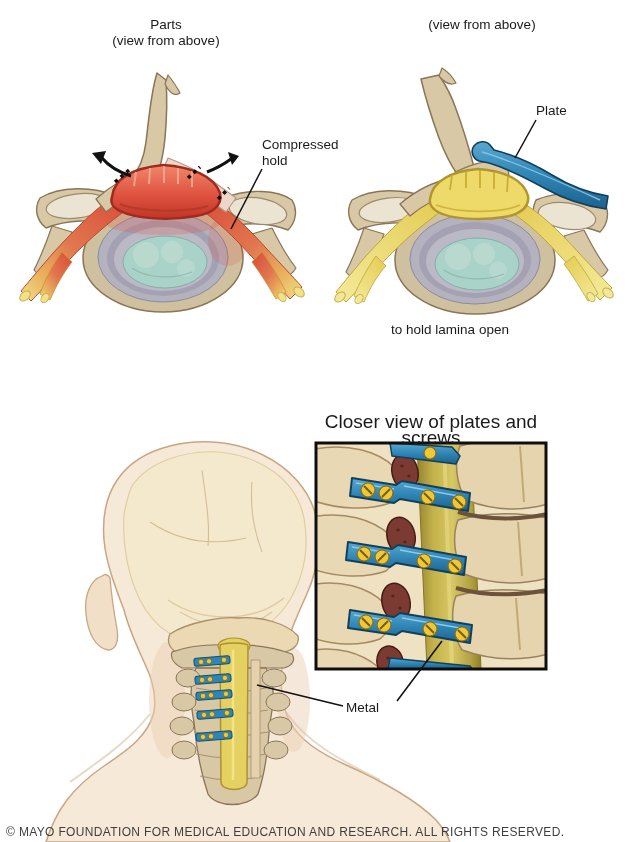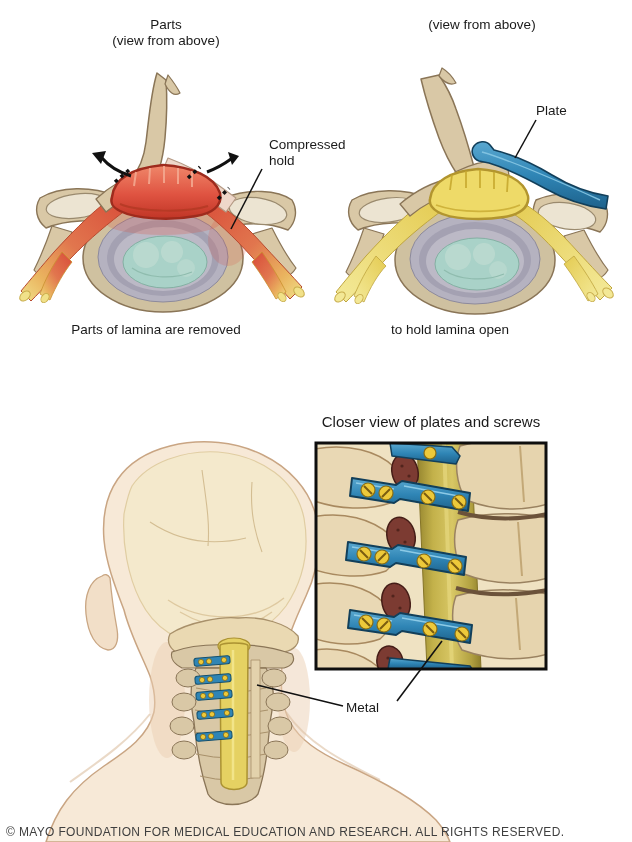--- a/index.html
+++ b/index.html
@@ -8,25 +8,25 @@
     font-family:"Liberation Sans", sans-serif;overflow:hidden;
   }
   svg.art{position:absolute;left:0;top:0;}
   .lbl{
     position:absolute;color:var(--label-text,#1a1a1a);
     font-size:13.5px;line-height:15.5px;white-space:nowrap;
   }
   .lbl.center{text-align:center;white-space:normal;}
   .title-before{left:66px;top:17px;width:200px;}
   .title-after{left:382px;top:17px;width:200px;}
-  .nerve-label{left:269px;top:137px;}
+  .nerve-label{left:262px;top:137px;}
   .plate-label{left:536px;top:103px;}
   .caption-before{left:36px;top:322px;width:240px;}
   .caption-after{left:350px;top:322px;width:200px;}
-  .inset-title{left:314px;top:414px;width:234px;font-size:15px;}
+  .inset-title{left:314px;top:414px;width:234px;font-size:19px;}
   .plates-label{left:346px;top:700px;}
   .footer{
     position:absolute;left:6px;top:825px;font-size:12px;letter-spacing:.35px;
     color:var(--footer-text,#3f3f3f);white-space:nowrap;
   }
 </style>
 </head>
 <body>
 
 <div class="canvas">
@@ -330,21 +330,20 @@
   <div>(view from above)</div>
 </div>
 
 <div class="lbl nerve-label">
   <div>Compressed</div>
   <div>hold</div>
 </div>
 
 <div class="lbl plate-label">Plate</div>
 
-<div class="lbl center caption-before">Parts of lamina are removed</div>
 
 <div class="lbl center caption-after">
   <div>to hold lamina open</div>
 </div>
 
 <div class="lbl center inset-title">Closer view of plates and screws</div>
 
 <div class="lbl plates-label">Metal</div>
 
 <div class="footer">© MAYO FOUNDATION FOR MEDICAL EDUCATION AND RESEARCH. ALL RIGHTS RESERVED.</div>

